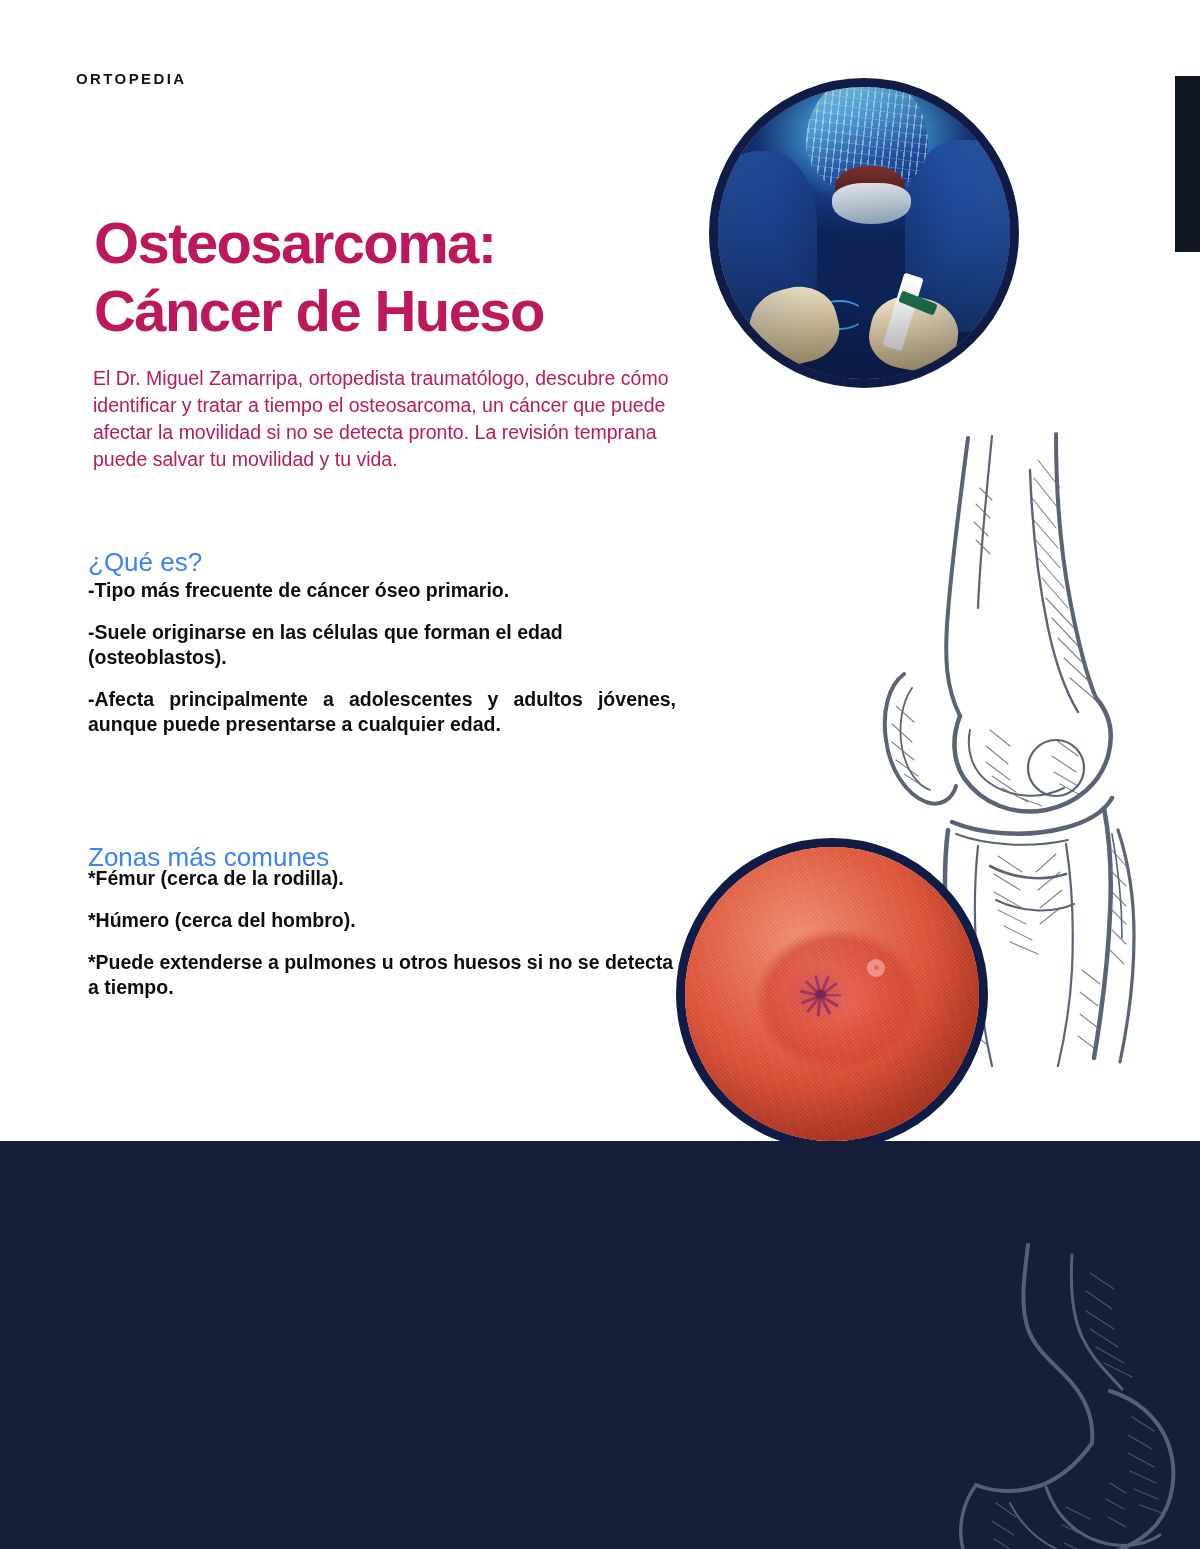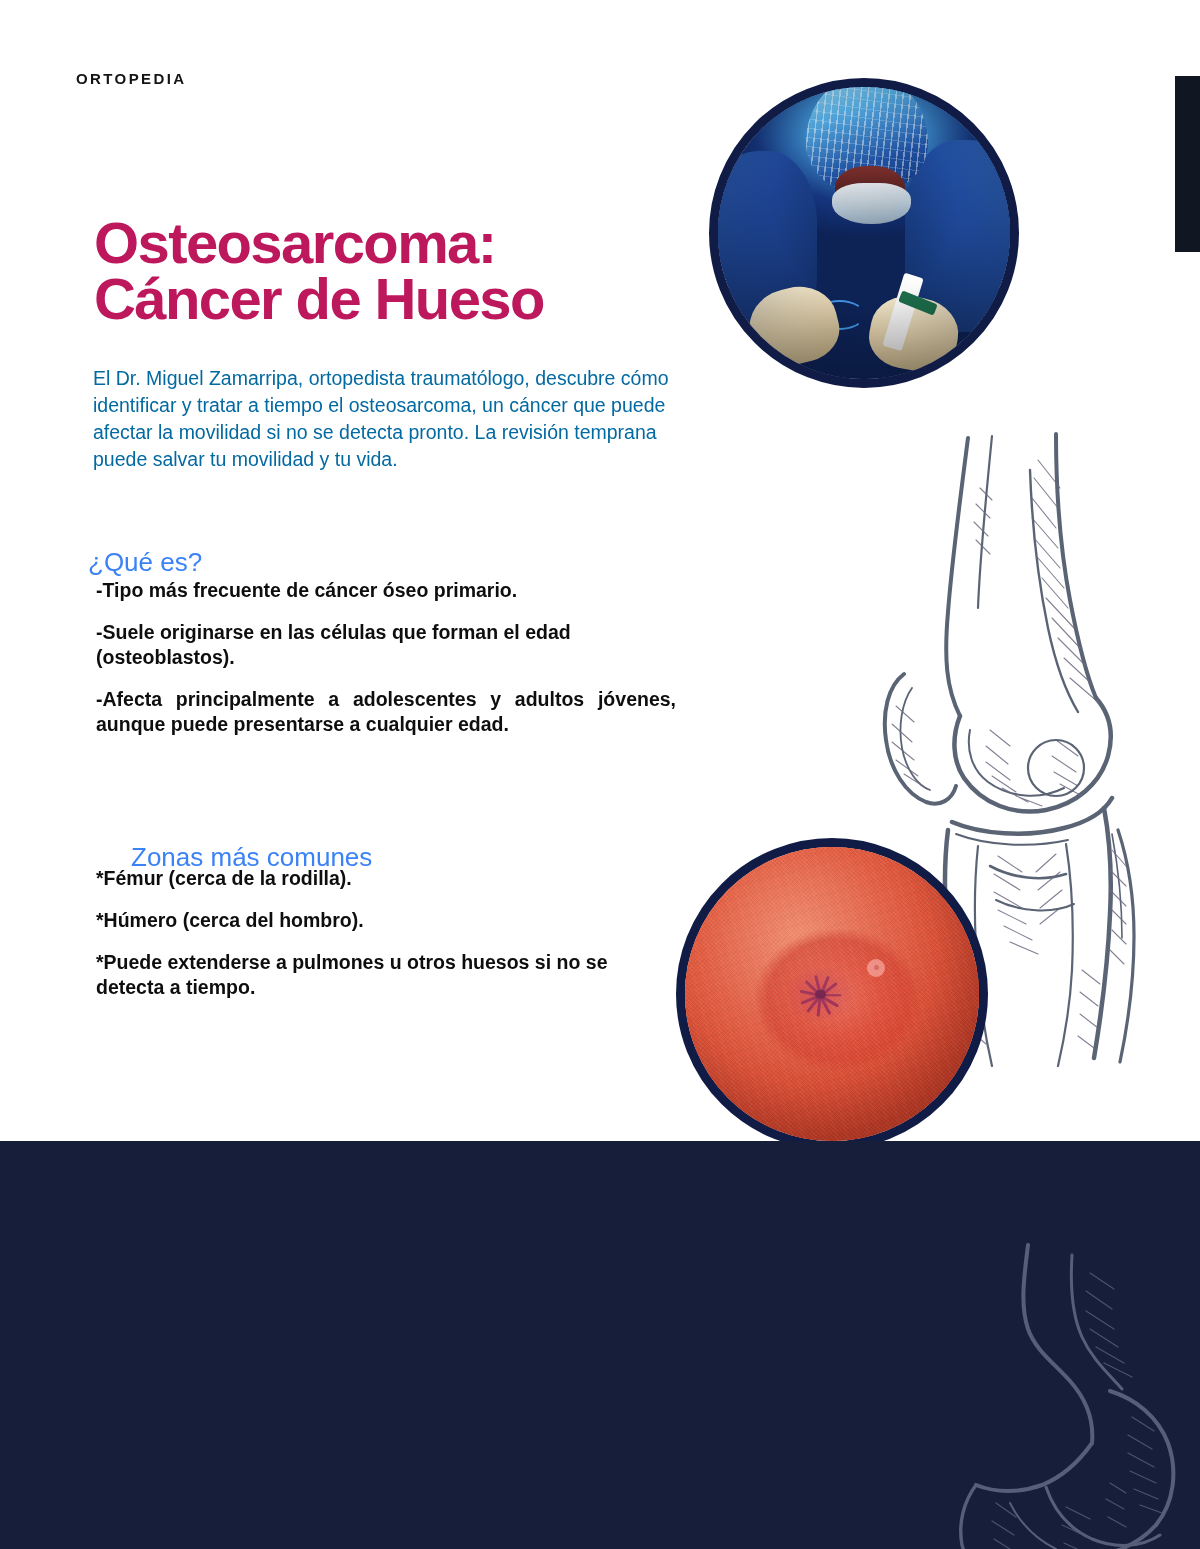--- a/index.html
+++ b/index.html
@@ -25,44 +25,44 @@
     color:#141414;
   }
 
   
   .headline{
     position:absolute;left:94px;top:176px;width:600px;
     font-size:58px;line-height:0.97;font-weight:bold;
     letter-spacing:-1.6px;
     color:#be185d;
   }
-  .headline .l2{display:block;}
+  .headline .l2{display:block;margin-top:12px;}
 
   
   .lead{
     position:absolute;left:93px;top:345px;width:580px;
     font-size:19.5px;line-height:1.40;
-    color:#0369a1;
+    color:#be185d;
   }
 
   
   .sec-h{
     position:absolute;
     font-size:26px;font-weight:normal;
     color:#3b82f6;
   }
   #h-quees{left:88px;top:525px;}
-  #h-zonas{left:88px;top:820px;margin-left:43px;}
+  #h-zonas{left:88px;top:820px;}
 
   
   .bullets{position:absolute;width:592px;color:#0e0e0e;}
   #b-quees{left:84px;top:578px;}
   #b-zonas{left:84px;top:866px;}
   .bullets p{
-    margin:0 0 17px 12px;
+    margin:0 0 17px 4px;
     font-size:19.5px;line-height:1.28;font-weight:bold;
   }
   .bullets p.just{text-align:justify;}
   .bullets p.last{margin-bottom:0;}
 
   
   .circle{
     position:absolute;border-radius:50%;
     border:9px solid #101c46;
     overflow:hidden;

